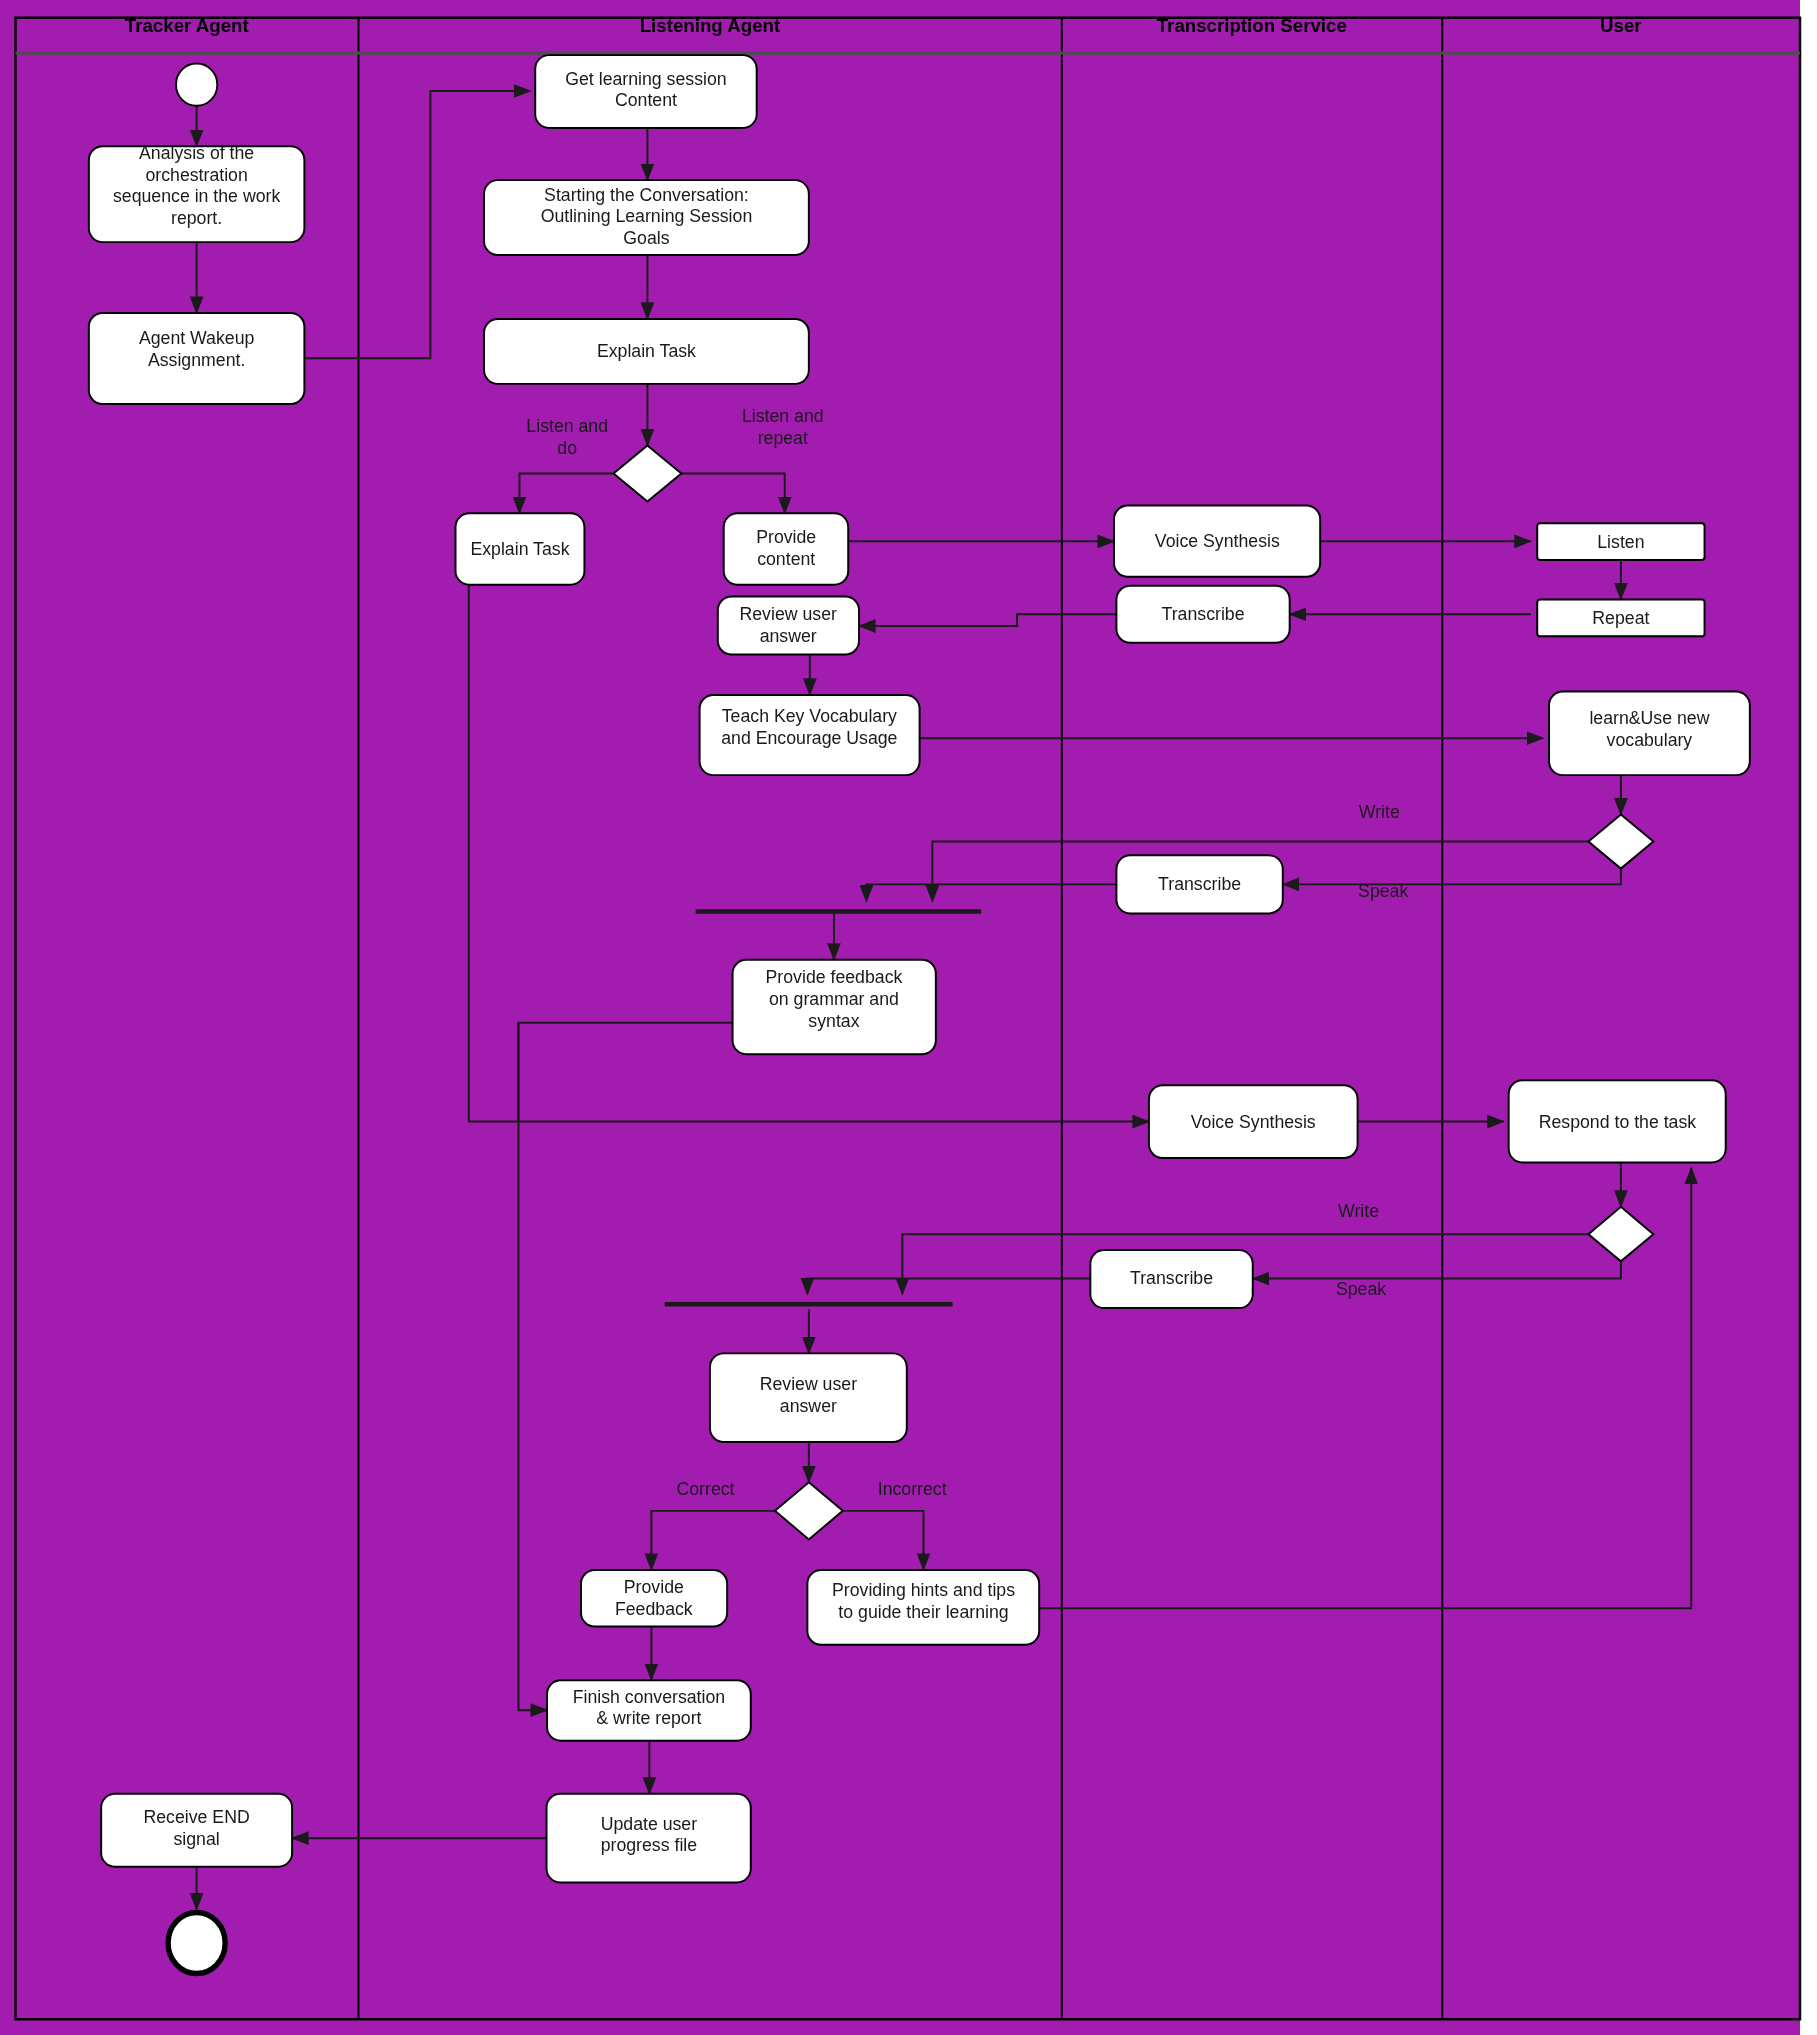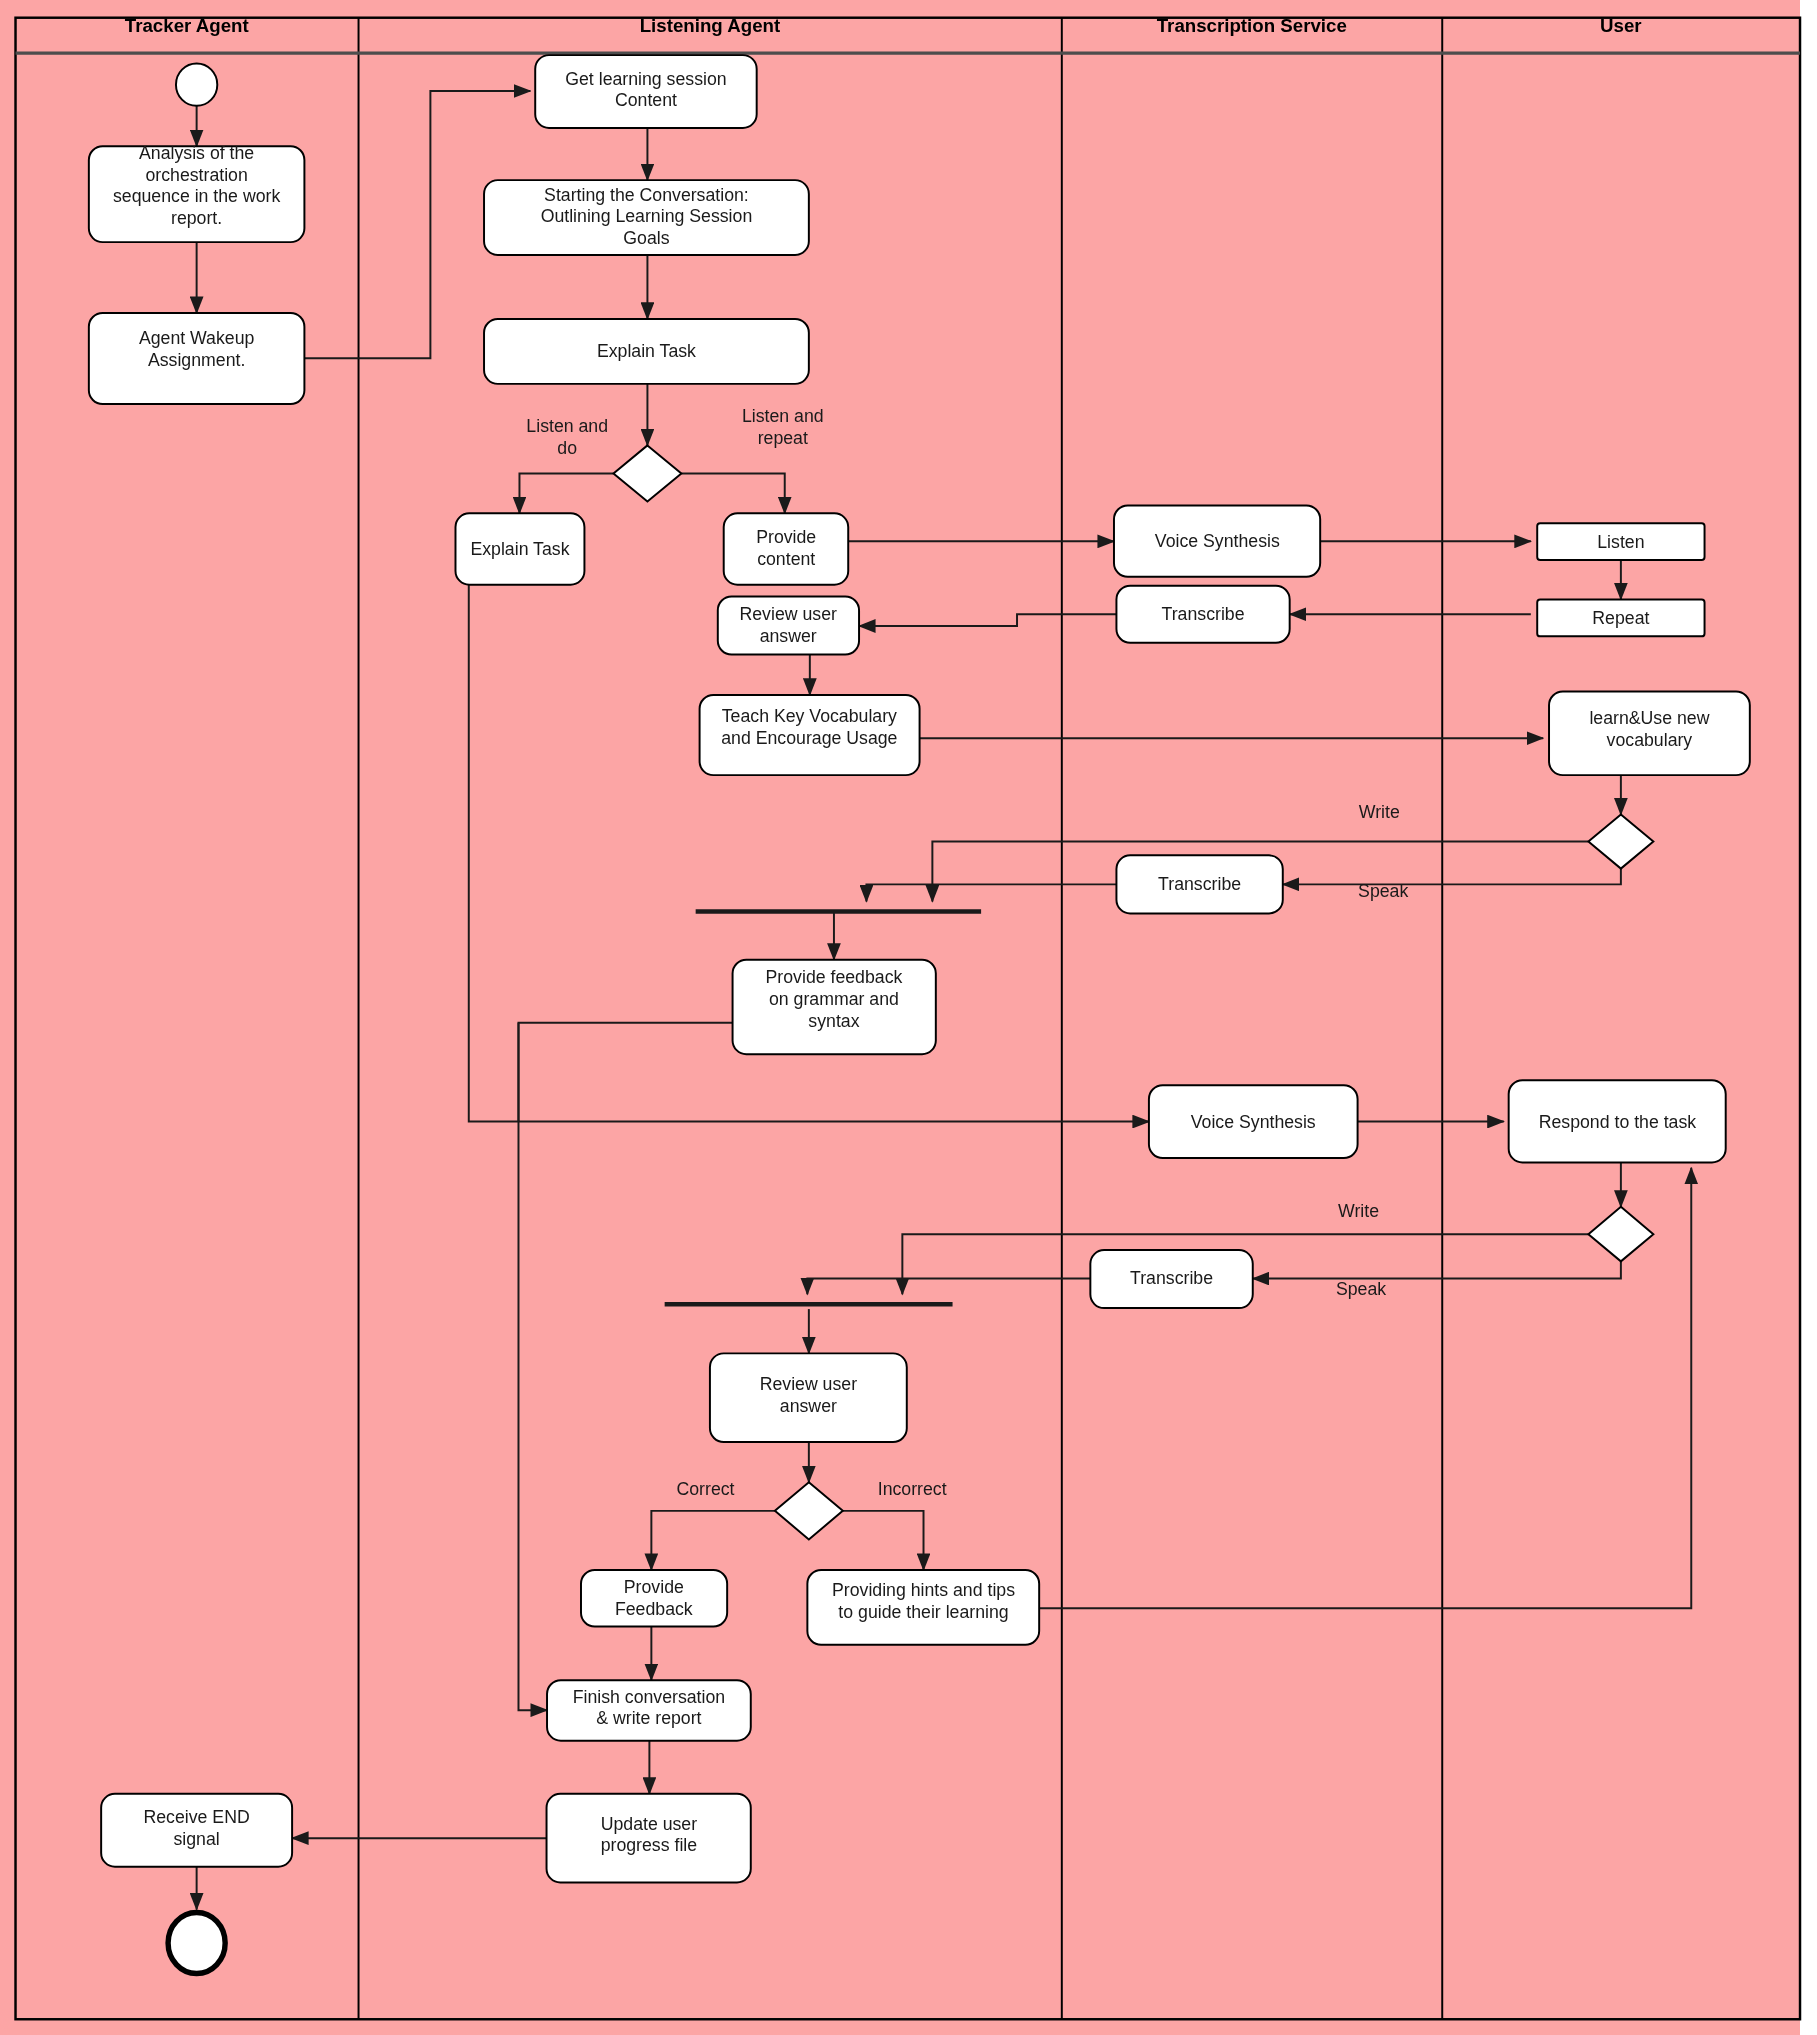--- a/index.html
+++ b/index.html
@@ -4,21 +4,21 @@
 <style>
   html, body {
     margin: 0;
     padding: 0;
     background: #ffffff;
   }
   #canvas {
     position: relative;
     width: 1800px;
     height: 2035px;
-    background: #fca5a5;
+    background: #a21caf;
     font-family: "Liberation Sans", sans-serif;
   }
   svg#diagram {
     position: absolute;
     top: 0; left: 0;
     width: 1818px;
     height: 2035px;
   }
   .lane-border { fill: none; stroke: #000000; stroke-width: 5; }
   .lane-div { stroke: #000000; stroke-width: 4; }

